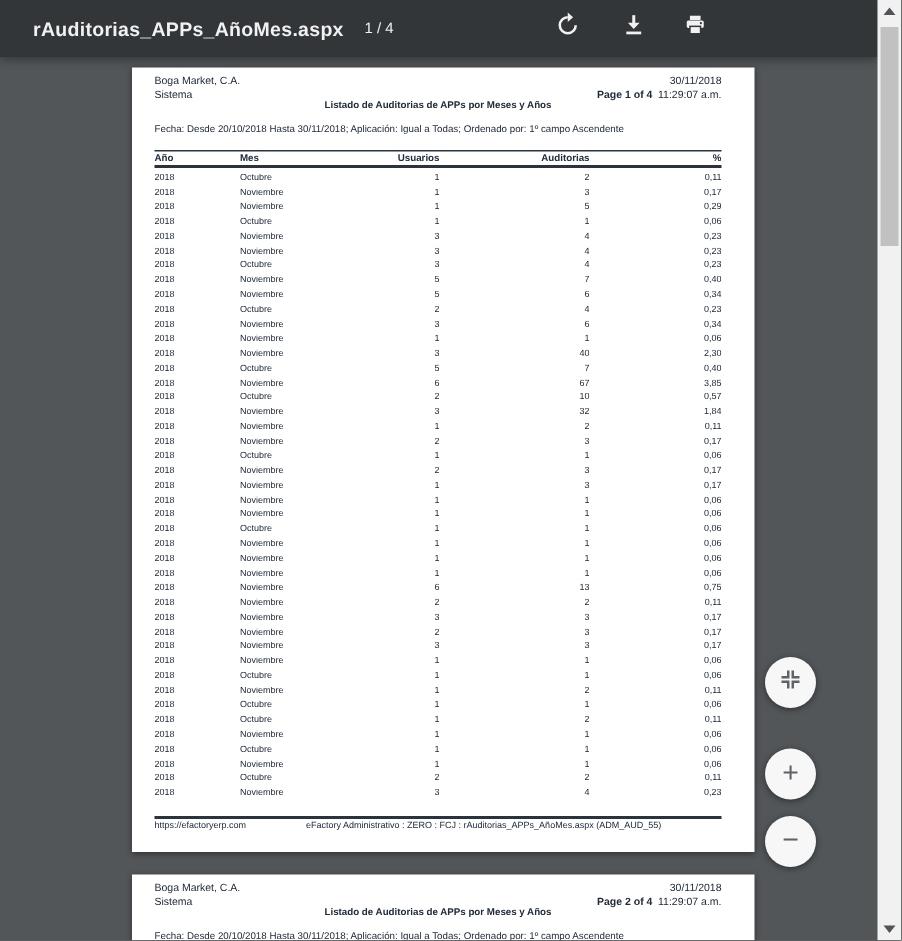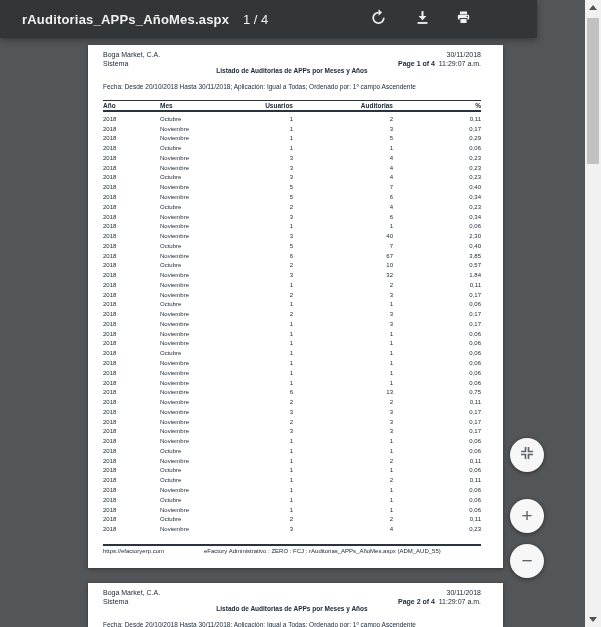--- a/index.html
+++ b/index.html
@@ -4,26 +4,26 @@
 <style>
   * { margin: 0; padding: 0; box-sizing: border-box; }
   html, body { background: #2b2b2b; }
   .viewer {
     position: relative; width: 601px; height: 627px;
     background: #525659; overflow: hidden;
     font-family: "Liberation Sans", sans-serif;
   }
   
   .toolbar {
-    position: absolute; left: 0; top: 0; width: 537px; height: 38px;
+    position: absolute; left: 0; top: 0; width: 585px; height: 38px;
     background: #323639; display: flex; align-items: center;
     box-shadow: 0 2px 6px rgba(0,0,0,.35); z-index: 5;
   }
   .tb-title { margin-left: 22px; color: #f1f1f1; font-size: 13px; font-weight: bold; letter-spacing: .2px; }
-  .tb-page { position: absolute; left: 243px; color: #f1f1f1; font-size: 13px; }
+  .tb-page { position: absolute; left: 243px; color: #f1f1f1; font-size: 10px; }
   .tb-btn { position: absolute; top: 9px; width: 20px; height: 20px; display: flex; align-items: center; justify-content: center; cursor: pointer; }
   .tb-rotate { left: 368px; }
   .tb-download { left: 412px; }
   .tb-print { left: 453px; }
   
   .scrollbar { position: absolute; right: 0; top: 0; width: 16px; height: 627px; background: #f1f1f1; z-index: 6; }
   .sb-btn { position: absolute; left: 0; width: 16px; height: 15px; display: flex; align-items: center; justify-content: center; cursor: pointer; }
   .sb-up { top: 0; }
   .sb-down { bottom: 0; }
   .tri-up { width: 0; height: 0; border-left: 4px solid transparent; border-right: 4px solid transparent; border-bottom: 5px solid #505357; }

